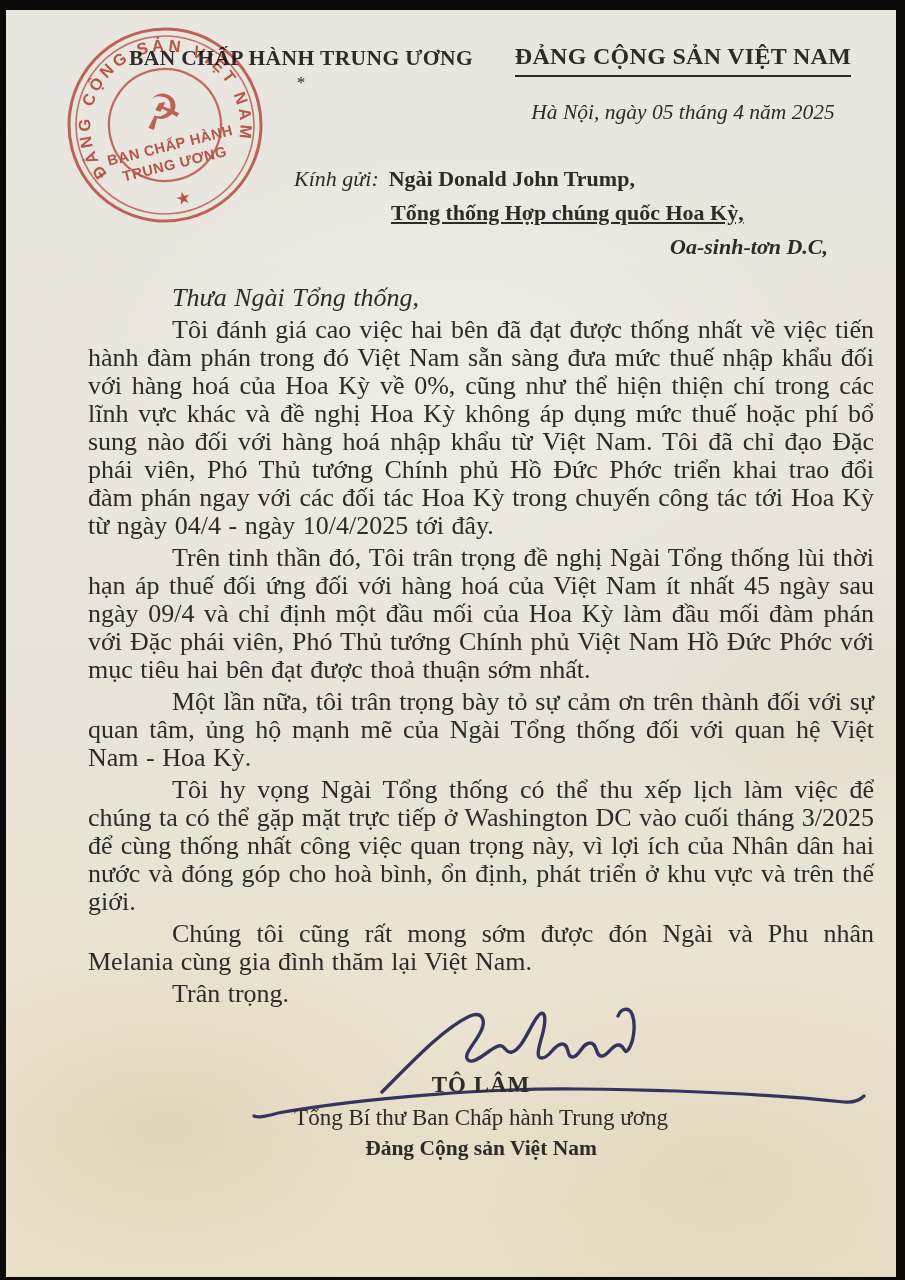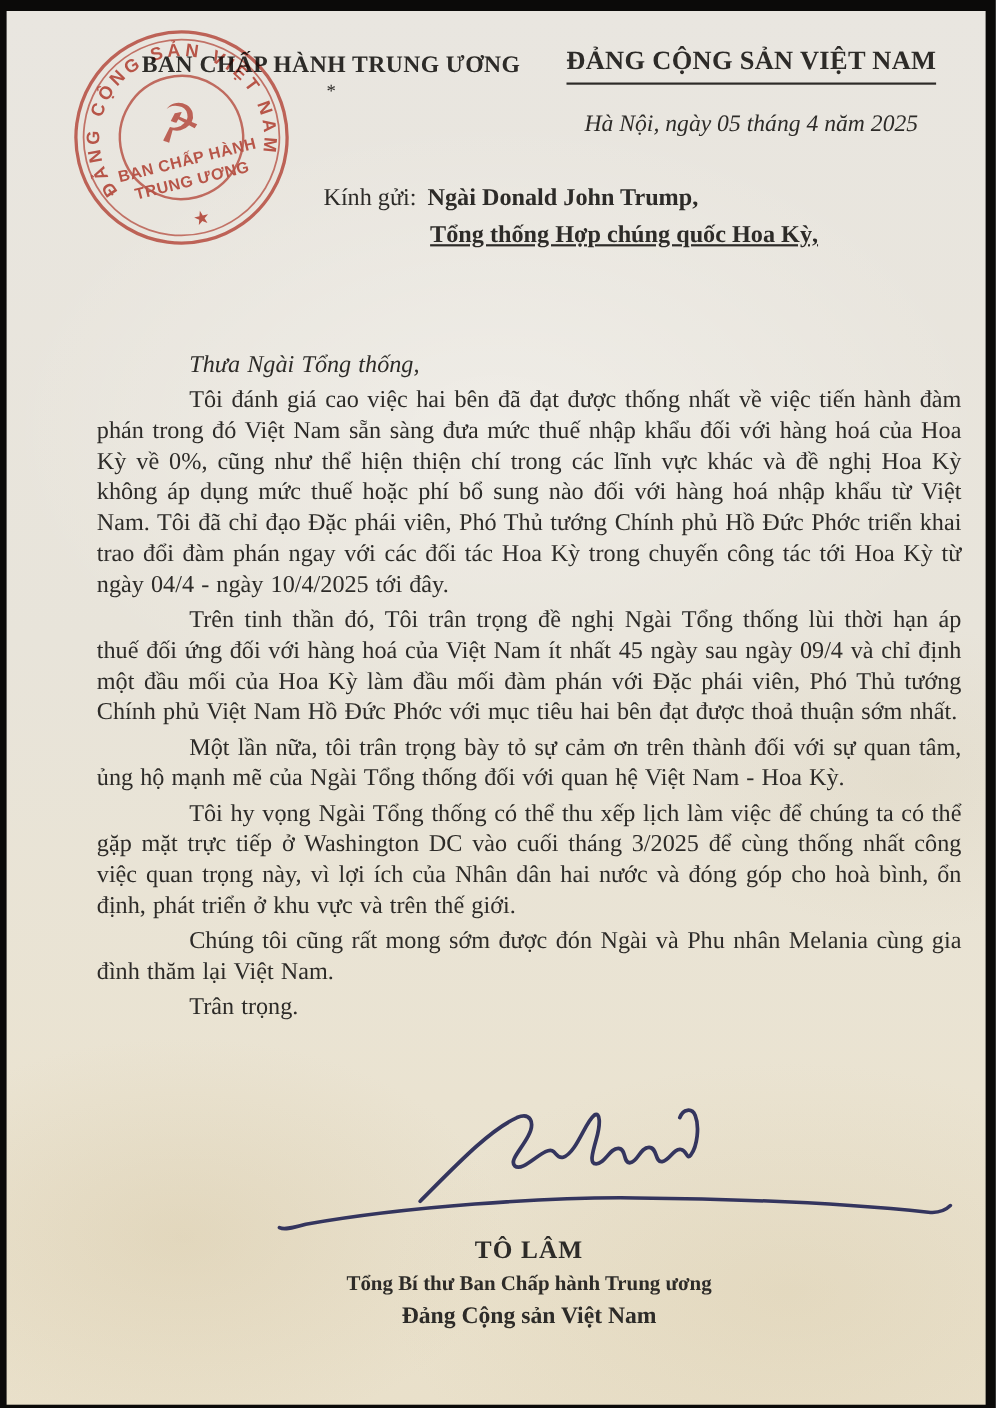--- a/index.html
+++ b/index.html
@@ -36,40 +36,40 @@
     border-bottom:2px solid #2d2b28;padding-bottom:5px;white-space:nowrap;
   }
   .hdr-right .date{font-style:italic;font-size:21.5px;margin-top:23px;white-space:nowrap;}
 
   
   .seal{left:50px;top:6px;width:218px;height:218px;mix-blend-mode:multiply;opacity:.88;}
   .seal svg{display:block;}
 
   
   .recipient{left:288px;top:156px;width:548px;font-size:22px;}
-  .recipient .l1 .lbl{}
+  .recipient .l1 .lbl{font-style:italic;}
   .recipient .l1 .nm{font-weight:bold;margin-left:10px;}
   .recipient .l2{font-weight:bold;margin-top:8px;padding-left:97px;text-decoration:underline;}
   .recipient .l3{font-weight:bold;font-style:italic;margin-top:8px;text-align:right;padding-right:14px;}
 
   
-  .body-block{left:82px;top:307px;width:786px;font-size:22px;line-height:28px;
+  .body-block{left:82px;top:274px;width:786px;font-size:26px;line-height:28px;
     text-align:justify;word-spacing:1px;}
   .body-block p{margin:0 0 4px 0;text-indent:84px;}
   .body-block p.greeting{font-style:italic;}
   .body-block p.closing{margin-top:1px;}
 
   
   .sig{left:368px;top:990px;width:272px;height:96px;}
   .sig-line{left:242px;top:1062px;width:624px;height:52px;}
 
   
-  .signoff{left:90px;top:1114px;width:770px;text-align:center;}
+  .signoff{left:90px;top:1062px;width:770px;text-align:center;}
   .signoff .nm{font-weight:bold;font-size:23px;letter-spacing:1px;}
-  .signoff .t1{font-weight:bold;font-size:19px;margin-top:7px;}
+  .signoff .t1{font-weight:normal;font-size:23px;margin-top:7px;}
   .signoff .t2{font-weight:bold;font-size:21.5px;margin-top:5px;}
 
   .seal-sans{font-family:"Liberation Sans",sans-serif;}
 </style>
 </head>
 <body>
 
 <div class="frame">
   <div class="paper">
 
@@ -101,20 +101,21 @@
           <text x="0" y="81" text-anchor="middle" font-size="17" fill="#c2473a" stroke="none" style="font-family:'DejaVu Sans',sans-serif;">★</text>
         </g>
       </svg>
     </div>
 
     <div class="abs recipient">
       <div class="l1">
         <span class="lbl">Kính gửi:</span><span class="nm">Ngài Donald John Trump,</span>
       </div>
       <div class="l2">Tổng thống Hợp chúng quốc Hoa Kỳ,</div>
+      <div class="l3">Oa-sinh-tơn D.C,</div>
     </div>
 
     <div class="abs body-block">
       <p class="greeting">Thưa Ngài Tổng thống,</p>
       <p>Tôi đánh giá cao việc hai bên đã đạt được thống nhất về việc tiến hành đàm phán trong đó Việt Nam sẵn sàng đưa mức thuế nhập khẩu đối với hàng hoá của Hoa Kỳ về 0%, cũng như thể hiện thiện chí trong các lĩnh vực khác và đề nghị Hoa Kỳ không áp dụng mức thuế hoặc phí bổ sung nào đối với hàng hoá nhập khẩu từ Việt Nam. Tôi đã chỉ đạo Đặc phái viên, Phó Thủ tướng Chính phủ Hồ Đức Phớc triển khai trao đổi đàm phán ngay với các đối tác Hoa Kỳ trong chuyến công tác tới Hoa Kỳ từ ngày 04/4 - ngày 10/4/2025 tới đây.</p>
       <p>Trên tinh thần đó, Tôi trân trọng đề nghị Ngài Tổng thống lùi thời hạn áp thuế đối ứng đối với hàng hoá của Việt Nam ít nhất 45 ngày sau ngày 09/4 và chỉ định một đầu mối của Hoa Kỳ làm đầu mối đàm phán với Đặc phái viên, Phó Thủ tướng Chính phủ Việt Nam Hồ Đức Phớc với mục tiêu hai bên đạt được thoả thuận sớm nhất.</p>
       <p>Một lần nữa, tôi trân trọng bày tỏ sự cảm ơn trên thành đối với sự quan tâm, ủng hộ mạnh mẽ của Ngài Tổng thống đối với quan hệ Việt Nam - Hoa Kỳ.</p>
       <p>Tôi hy vọng Ngài Tổng thống có thể thu xếp lịch làm việc để chúng ta có thể gặp mặt trực tiếp ở Washington DC vào cuối tháng 3/2025 để cùng thống nhất công việc quan trọng này, vì lợi ích của Nhân dân hai nước và đóng góp cho hoà bình, ổn định, phát triển ở khu vực và trên thế giới.</p>
       <p>Chúng tôi cũng rất mong sớm được đón Ngài và Phu nhân Melania cùng gia đình thăm lại Việt Nam.</p>
       <p class="closing">Trân trọng.</p>

